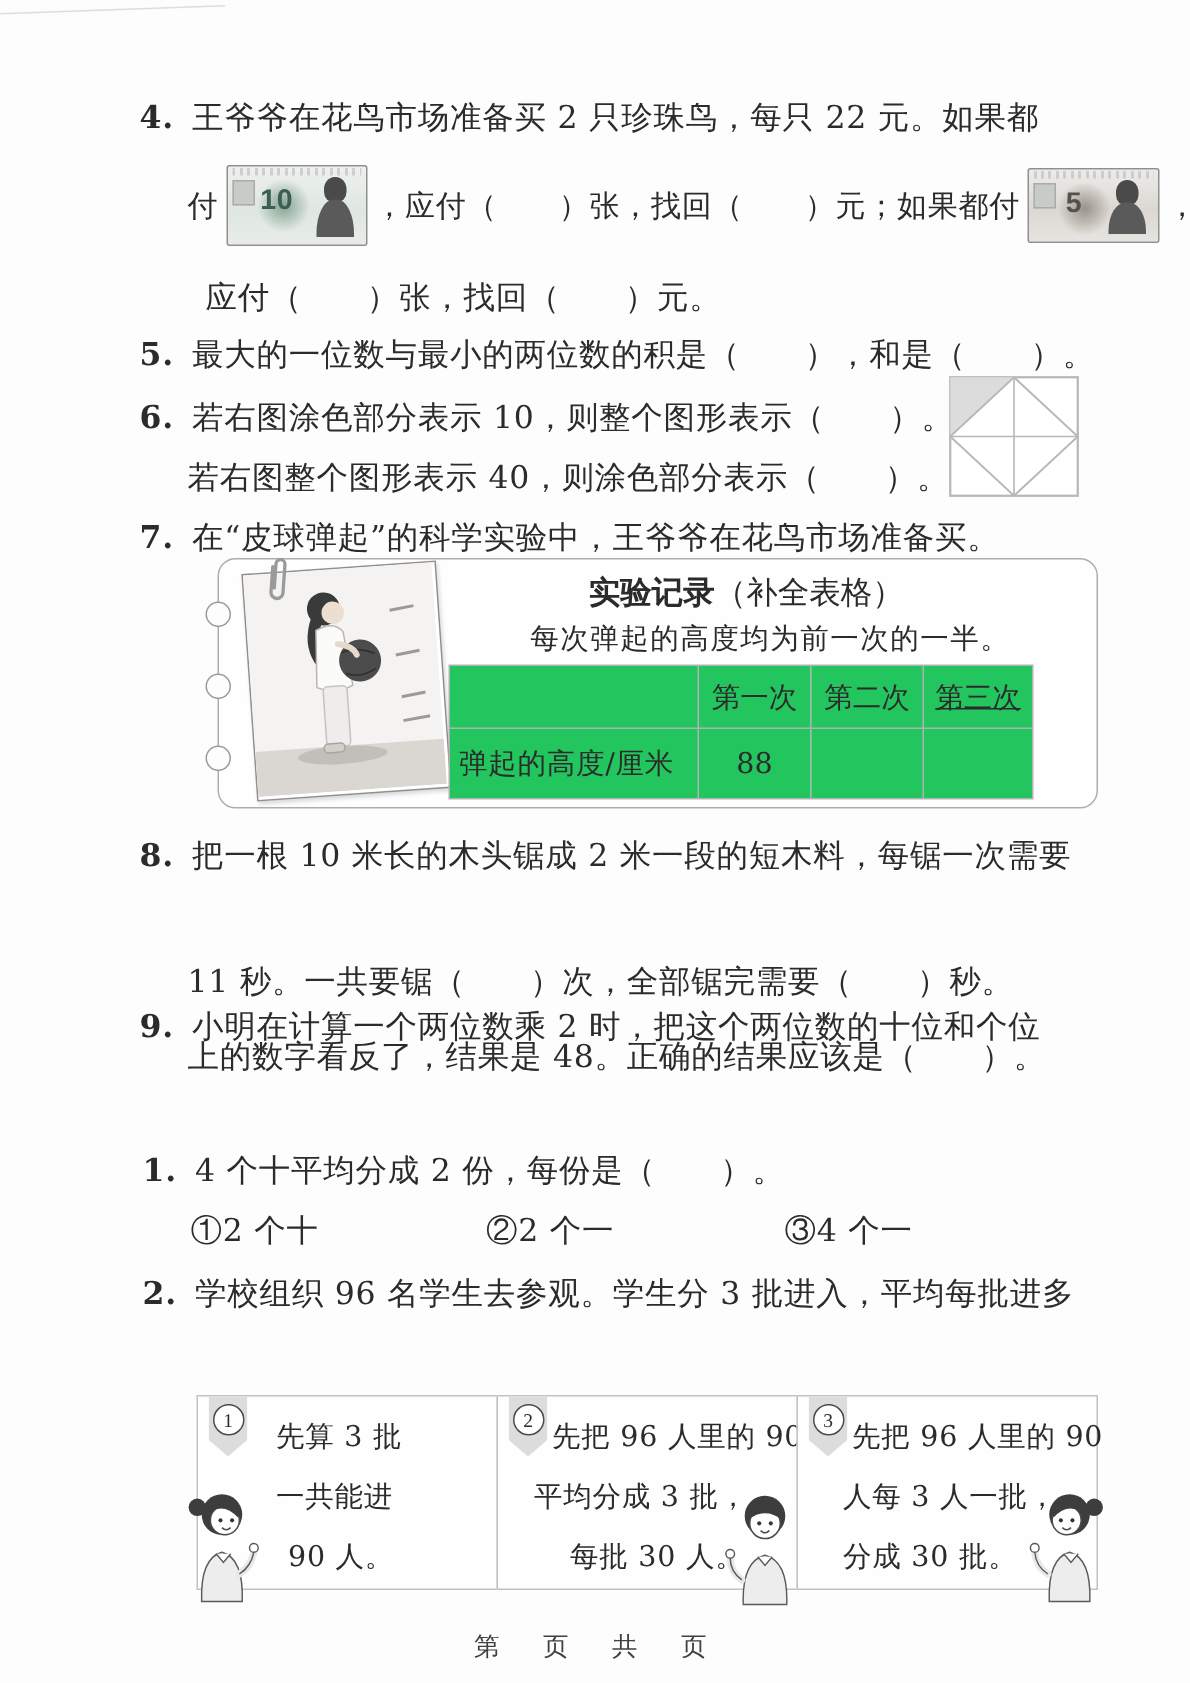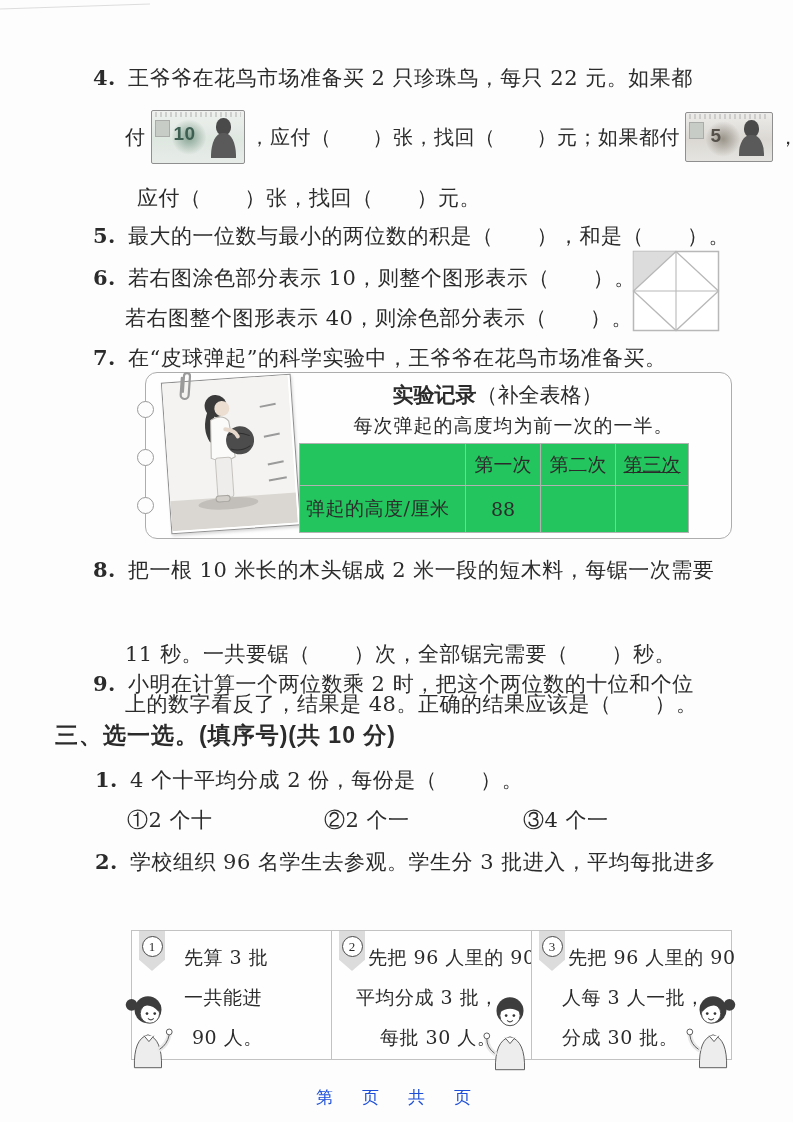--- a/index.html
+++ b/index.html
@@ -51,21 +51,21 @@
 
   
   .choices{position:absolute;left:131px;top:930px;height:128px;display:flex;}
   .cbox{position:relative;width:199px;height:128px;border:1.2px solid #c2c2c2;background:#fefefe;margin-left:-1px;}
   .cbox:first-child{margin-left:0;}
   .badge{position:absolute;top:0;left:7px;width:26px;height:40px;background:#dcdcdc;clip-path:polygon(0 0,100% 0,100% 72%,50% 100%,0 72%);display:flex;justify-content:center;}
   .badge .circ{margin-top:5px;width:19px;height:19px;border:1.4px solid #4a4a4a;border-radius:50%;background:#fff;font-size:13px;line-height:19px;text-align:center;font-family:"Liberation Serif",serif;}
   .cline{position:absolute;white-space:nowrap;font-size:19px;letter-spacing:.5px;}
   .kid{position:absolute;}
 
-  .footer{position:absolute;left:0;top:1086px;width:100%;text-align:center;font-family:Liberation Mono, monospace;font-size:17px;letter-spacing:6px;color:#1d4ed8;}
+  .footer{position:absolute;left:0;top:1086px;width:100%;text-align:center;font-family:Liberation Mono, monospace;font-size:17px;letter-spacing:6px;color:#404040;}
 </style>
 </head>
 <body>
 
 <div class="page">
   <div class="tear"></div>
 
   <div class="line" style="left:93px;top:64px;">
     <span class="qnum">4.</span><span>王爷爷在花鸟市场准备买 2 只珍珠鸟，每只 22 元。如果都</span>
   </div>
@@ -161,21 +161,20 @@
   <div class="line" style="left:93px;top:556px;">
     <span class="qnum">8.</span><span>把一根 10 米长的木头锯成 2 米一段的短木料，每锯一次需要</span>
   </div>
   <div class="line" style="left:125px;top:592px;margin-top:48px;">11 秒。一共要锯（　　）次，全部锯完需要（　　）秒。</div>
 
   <div class="line" style="left:93px;top:646px;margin-top:24px;">
     <span class="qnum">9.</span><span>小明在计算一个两位数乘 2 时，把这个两位数的十位和个位</span>
   </div>
   <div class="line" style="left:125px;top:690px;">上的数字看反了，结果是 48。正确的结果应该是（　　）。</div>
 
-  <div class="sec-title">三、选一选。(填序号)(共 10 分)</div>
 
   <div class="line" style="left:95px;top:766px;">
     <span class="qnum">1.</span><span>4 个十平均分成 2 份，每份是（　　）。</span>
   </div>
   <div class="line" style="left:127px;top:806px;">①2 个十</div>
   <div class="line" style="left:324px;top:806px;">②2 个一</div>
   <div class="line" style="left:523px;top:806px;">③4 个一</div>
 
   <div class="line" style="left:95px;top:848px;">
     <span class="qnum">2.</span><span>学校组织 96 名学生去参观。学生分 3 批进入，平均每批进多</span>

